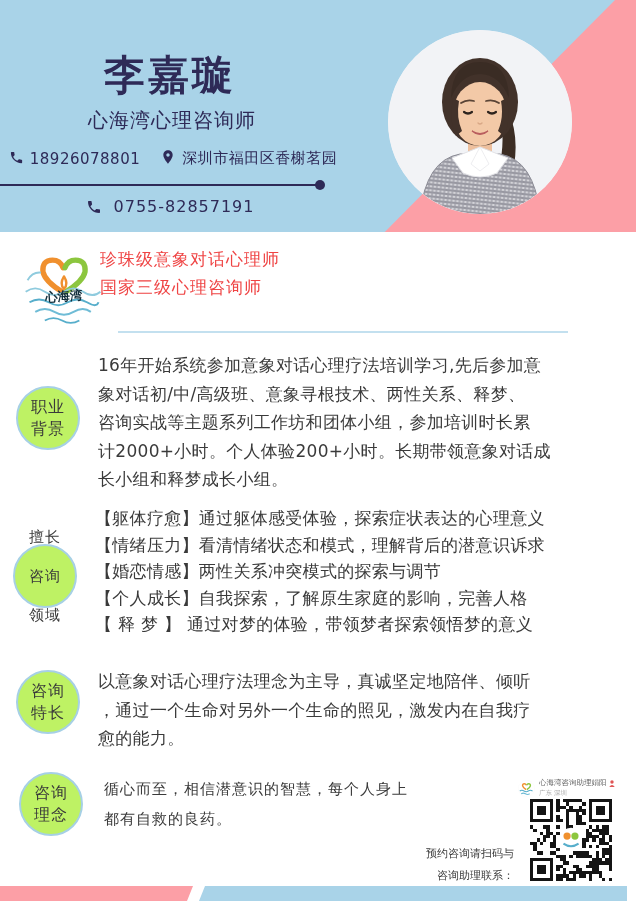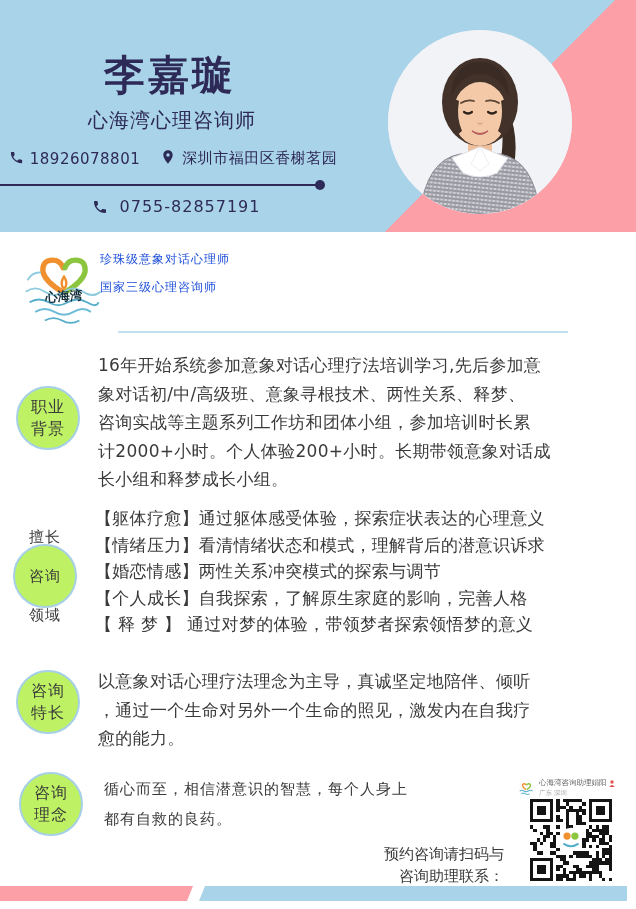--- a/index.html
+++ b/index.html
@@ -20,43 +20,43 @@
     font-size:41px;font-weight:900;color:var(--navy);letter-spacing:3px;}
   .person-subtitle{position:absolute;left:2px;top:107px;width:340px;text-align:center;
     font-size:20px;color:var(--navy);letter-spacing:1px;}
   .contact-row1{position:absolute;left:0;top:149px;width:346px;display:flex;
     justify-content:center;align-items:center;gap:20px;color:var(--navy);font-size:15px;}
   .contact-group{display:flex;align-items:flex-start;gap:6px;letter-spacing:0.5px;}
   .icon{display:inline-block;flex:0 0 auto;}
   .icon svg{display:block;}
   .hero-rule{position:absolute;left:0;top:184px;width:317px;height:2px;background:var(--navy);}
   .hero-rule .dot{position:absolute;right:-8px;top:-4px;width:10px;height:10px;border-radius:50%;background:var(--navy);}
-  .contact-row2{position:absolute;left:8px;top:197px;width:336px;display:flex;
+  .contact-row2{position:absolute;left:2px;top:197px;width:336px;display:flex;
     justify-content:center;align-items:center;gap:12px;color:var(--navy);font-size:16px;letter-spacing:1px;text-align:center;}
   .photo{position:absolute;left:388px;top:30px;width:184px;height:184px;border-radius:50%;
     overflow:hidden;background:var(--photo-bg);}
   
   .org-logo{position:absolute;left:18px;top:240px;width:92px;height:92px;}
-  .cred-list{position:absolute;left:100px;top:245px;list-style:none;font-size:12px;line-height:28px;letter-spacing:1px;color:#1d4ed8;}
+  .cred-list{position:absolute;left:100px;top:245px;list-style:none;font-size:17px;line-height:28px;letter-spacing:1px;color:#ef4444;}
   .cred-divider{position:absolute;left:118px;top:331px;width:450px;height:2px;background:var(--divider);}
   
   .sec-circle{position:absolute;width:64px;height:64px;border:2px solid var(--circle-border);
     border-radius:50%;background:#bef264;display:flex;flex-direction:column;justify-content:center;
     align-items:center;font-size:16px;line-height:22px;color:#3a3a3a;letter-spacing:1px;}
   .sec-circle.c1{left:16px;top:386px;}
   .sec-circle.c2{left:13px;top:544px;font-size:15px;line-height:20px;gap:19px;}
   .sec-circle.c3{left:16px;top:670px;}
   .sec-circle.c4{left:19px;top:772px;}
   .sec-text{position:absolute;font-size:17px;letter-spacing:0.3px;color:#3a3a3a;white-space:nowrap;}
   .sec1-text{left:98px;top:351px;line-height:28.5px;}
   .sec2-text{left:95px;top:505px;line-height:26.5px;}
   .sec3-text{left:98px;top:667px;line-height:28.5px;}
   .sec4-text{left:104px;top:774px;font-size:15px;line-height:30px;letter-spacing:1px;}
   
-  .booking{position:absolute;right:132px;top:843px;text-align:right;font-size:15px;
+  .booking{position:absolute;right:122px;top:843px;text-align:right;font-size:11px;
     line-height:22px;color:#3a3a3a;}
   .wechat-card{position:absolute;left:518px;top:778px;display:flex;gap:4px;align-items:center;}
   .wechat-card .mini-logo{width:17px;height:17px;}
   .wc-lines{display:flex;flex-direction:column;}
   .wc-name{font-size:7.5px;color:#666;display:flex;align-items:center;gap:2px;white-space:nowrap;}
   .wc-loc{font-size:6.5px;color:#aaa;margin-top:1px;}
   .qr{position:absolute;left:527px;top:796px;width:88px;height:88px;background:#fff;padding:3px;}
   .qr svg{display:block;width:100%;height:100%;}
   
   .bar-pink{position:absolute;left:0;top:886px;width:193px;height:15px;background:var(--pink);

